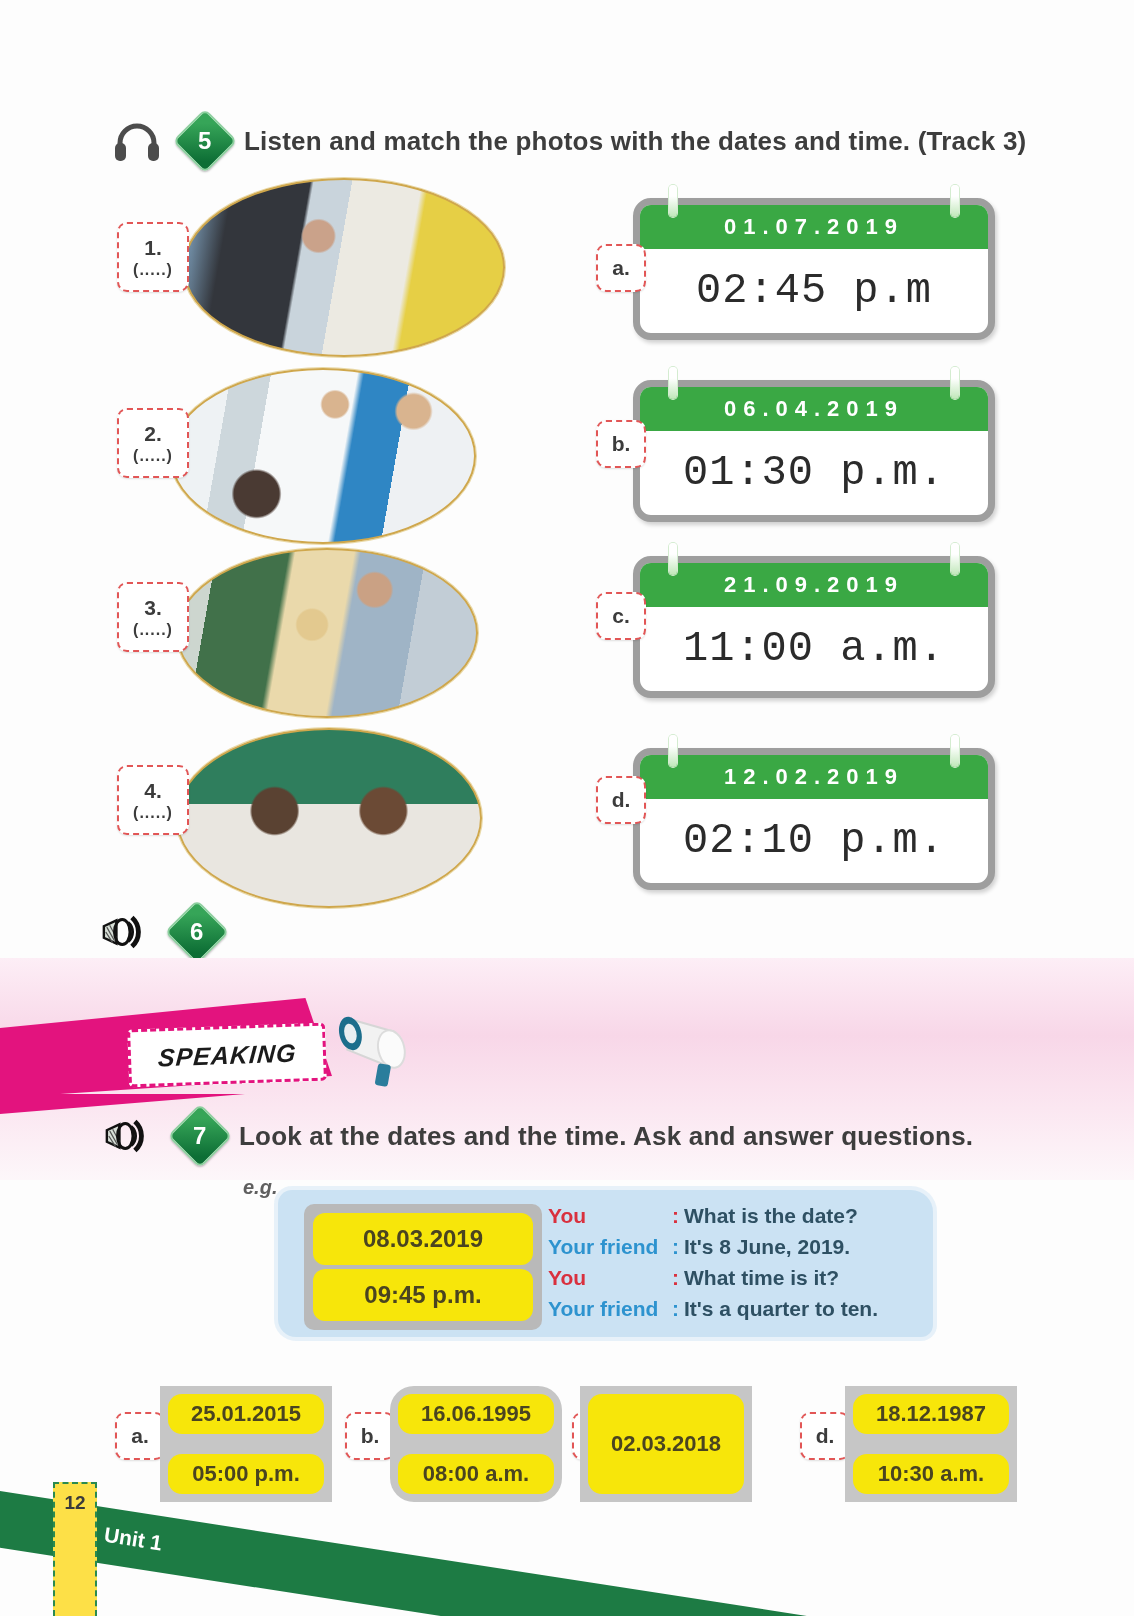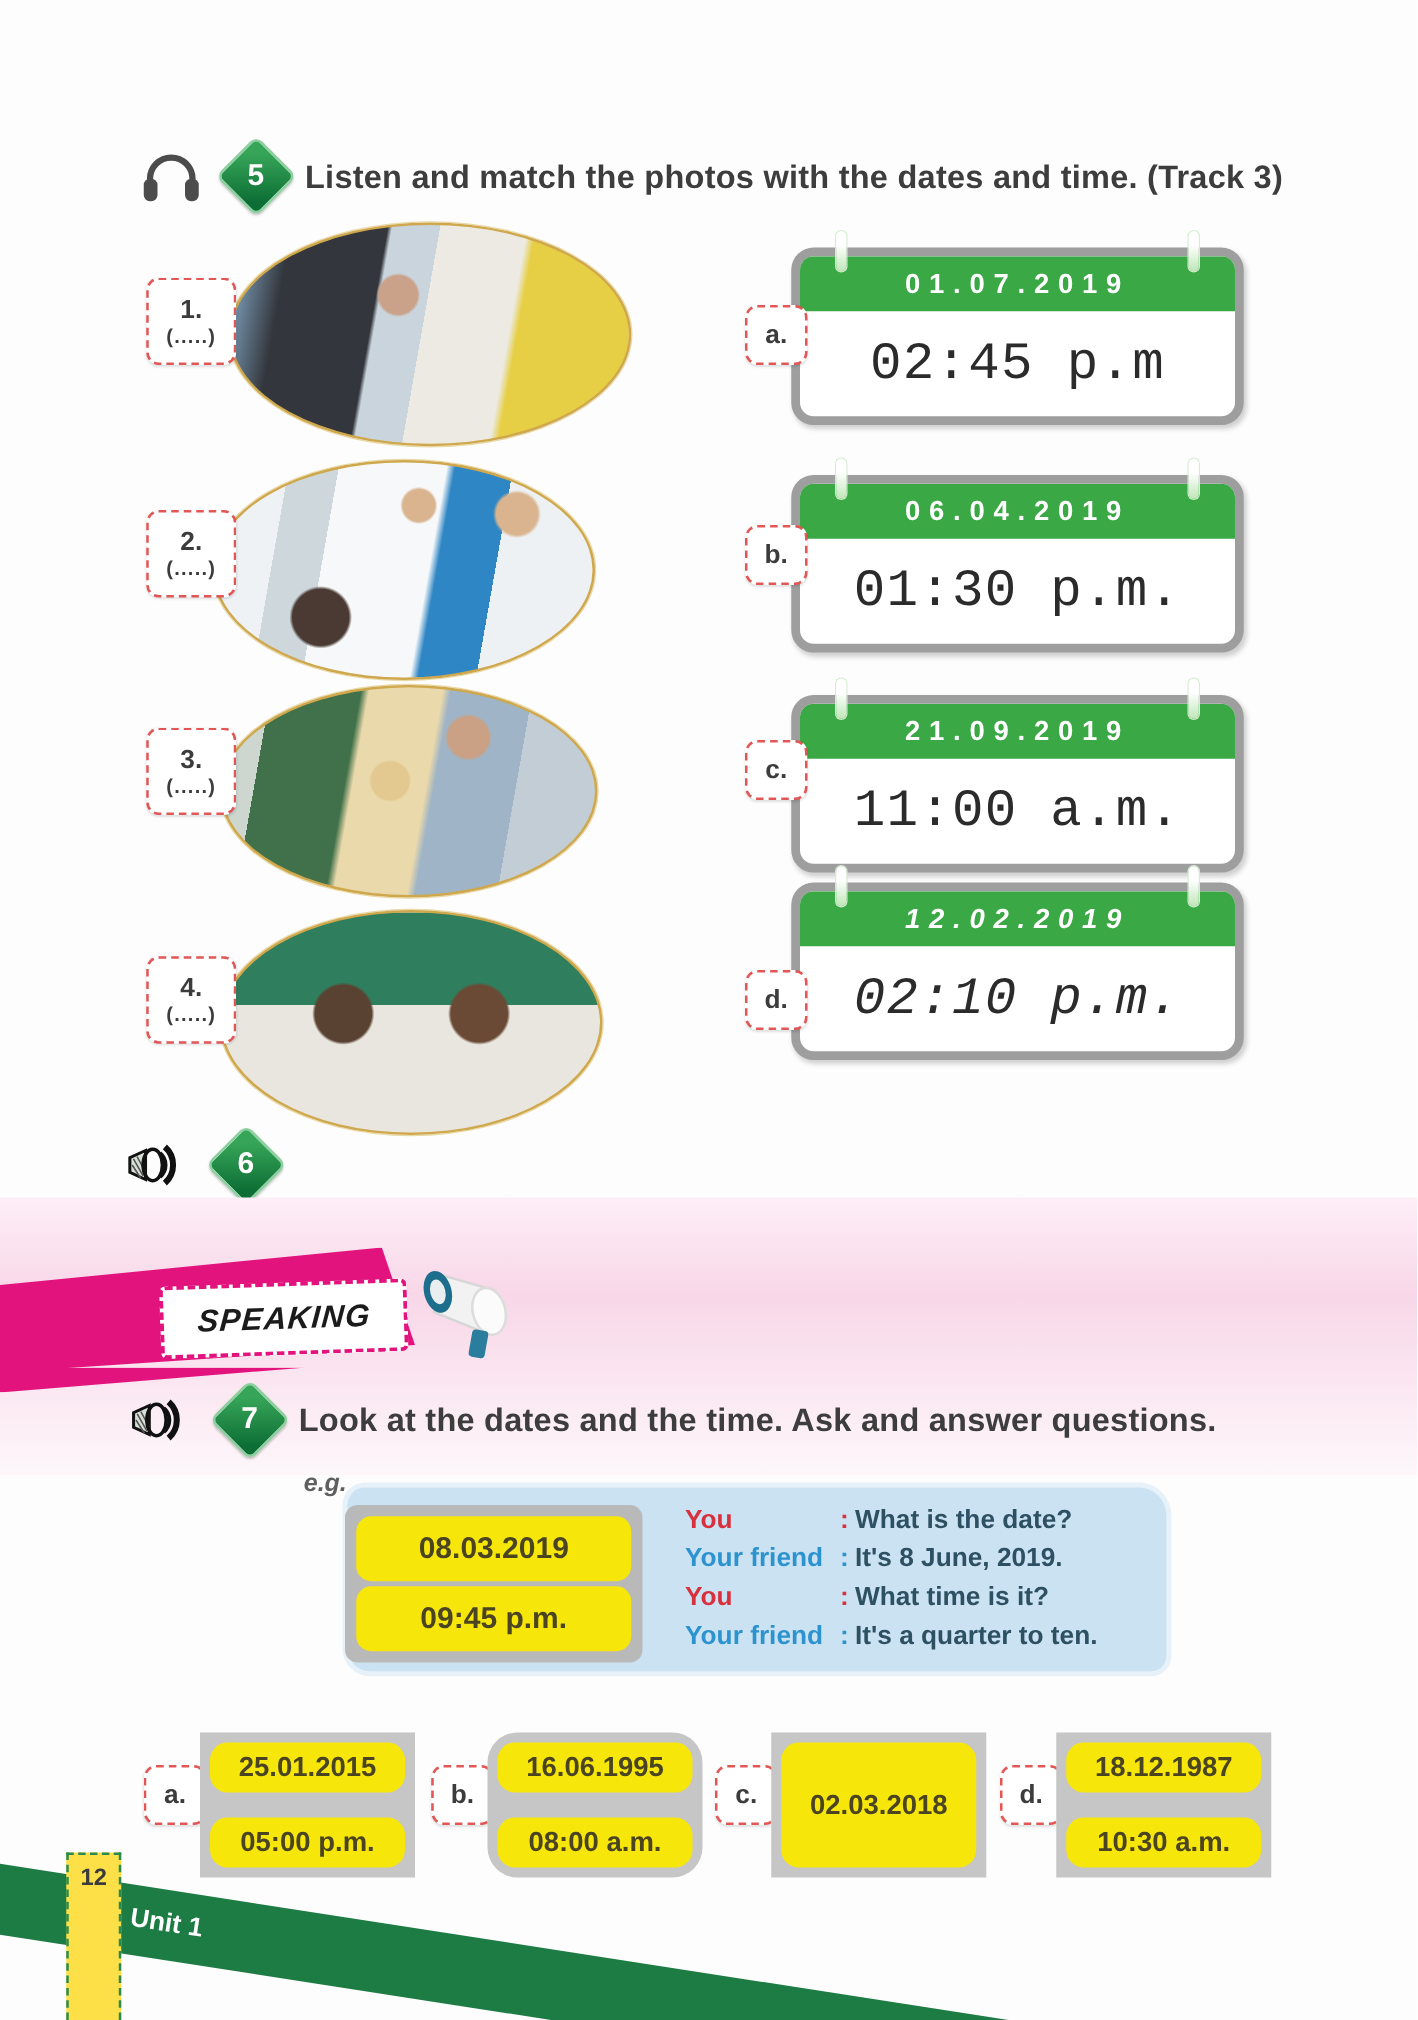--- a/index.html
+++ b/index.html
@@ -66,21 +66,21 @@
              border:3px dashed #e3137e;border-radius:5px;display:flex;align-items:center;justify-content:center;
              transform:rotate(-2deg);}
   .speak-box span{font-size:25px;font-weight:bold;font-style:italic;color:#1b1b1b;letter-spacing:1px;
                   transform:skewX(-6deg);}
   .megaphone{position:absolute;left:330px;top:1000px;transform:rotate(-14deg);}
 
   
   .eg-label{position:absolute;left:243px;top:1176px;font-size:20px;font-weight:bold;font-style:italic;color:#5f5f5f;}
   .blue-panel{position:absolute;left:278px;top:1190px;width:655px;height:147px;background:#cbe2f3;
               border-radius:14px 22px 12px 18px;box-shadow:0 0 0 4px rgba(203,226,243,.45);}
-  .gray-frame{position:absolute;left:276px;top:1204px;width:238px;height:126px;background:#b9b9b9;
+  .gray-frame{position:absolute;left:304px;top:1204px;width:238px;height:126px;background:#b9b9b9;
               border-radius:10px;padding:9px;box-sizing:border-box;display:flex;flex-direction:column;gap:4px;}
   .ybox{background:#f7e60a;border-radius:12px;flex:1;display:flex;align-items:center;justify-content:center;
         font-size:24px;font-weight:bold;color:#4a4420;}
   .dialogue{position:absolute;left:548px;top:1200px;width:380px;font-size:21px;font-weight:bold;line-height:31px;
             color:#2e5063;}
   .dialogue .line{display:flex;}
   .dialogue .who{flex:0 0 124px;}
   .who.red{color:#d9303e;} .who.blue{color:#2d93cf;}
   .colon.red{color:#d9303e;} .colon.blue{color:#2d93cf;}
   .dlg-text{margin-left:5px;font-weight:600;}
@@ -170,21 +170,21 @@
     <span class="pin right"></span>
     <div class="frame">
       <div class="head">21.09.2019</div>
       <div class="body">11:00 a.m.</div>
     </div>
   </div>
   <div class="tagbox letter-tag" style="left:596px;top:592px;">
     <span>c.</span>
   </div>
 
-  <div class="cal" style="top:706px;font-style:italic;">
+  <div class="cal" style="top:748px;">
     <span class="pin left"></span>
     <span class="pin right"></span>
     <div class="frame">
       <div class="head">12.02.2019</div>
       <div class="body">02:10 p.m.</div>
     </div>
   </div>
   <div class="tagbox letter-tag" style="left:596px;top:776px;">
     <span>d.</span>
   </div>
@@ -279,21 +279,21 @@
     <span>b.</span>
   </div>
   <div class="item-panel" style="left:390px;border-radius:24px;">
     <div class="ybox">16.06.1995</div>
     <div class="ybox">08:00 a.m.</div>
   </div>
 
   <div class="tagbox letter-tag item-tag" style="left:572px;">
     <span>c.</span>
   </div>
-  <div class="item-panel" style="left:617px;text-align:center;">
+  <div class="item-panel" style="left:580px;text-align:center;">
     <div class="ybox">02.03.2018</div>
   </div>
 
   <div class="tagbox letter-tag item-tag" style="left:800px;">
     <span>d.</span>
   </div>
   <div class="item-panel" style="left:845px;">
     <div class="ybox">18.12.1987</div>
     <div class="ybox">10:30 a.m.</div>
   </div>

